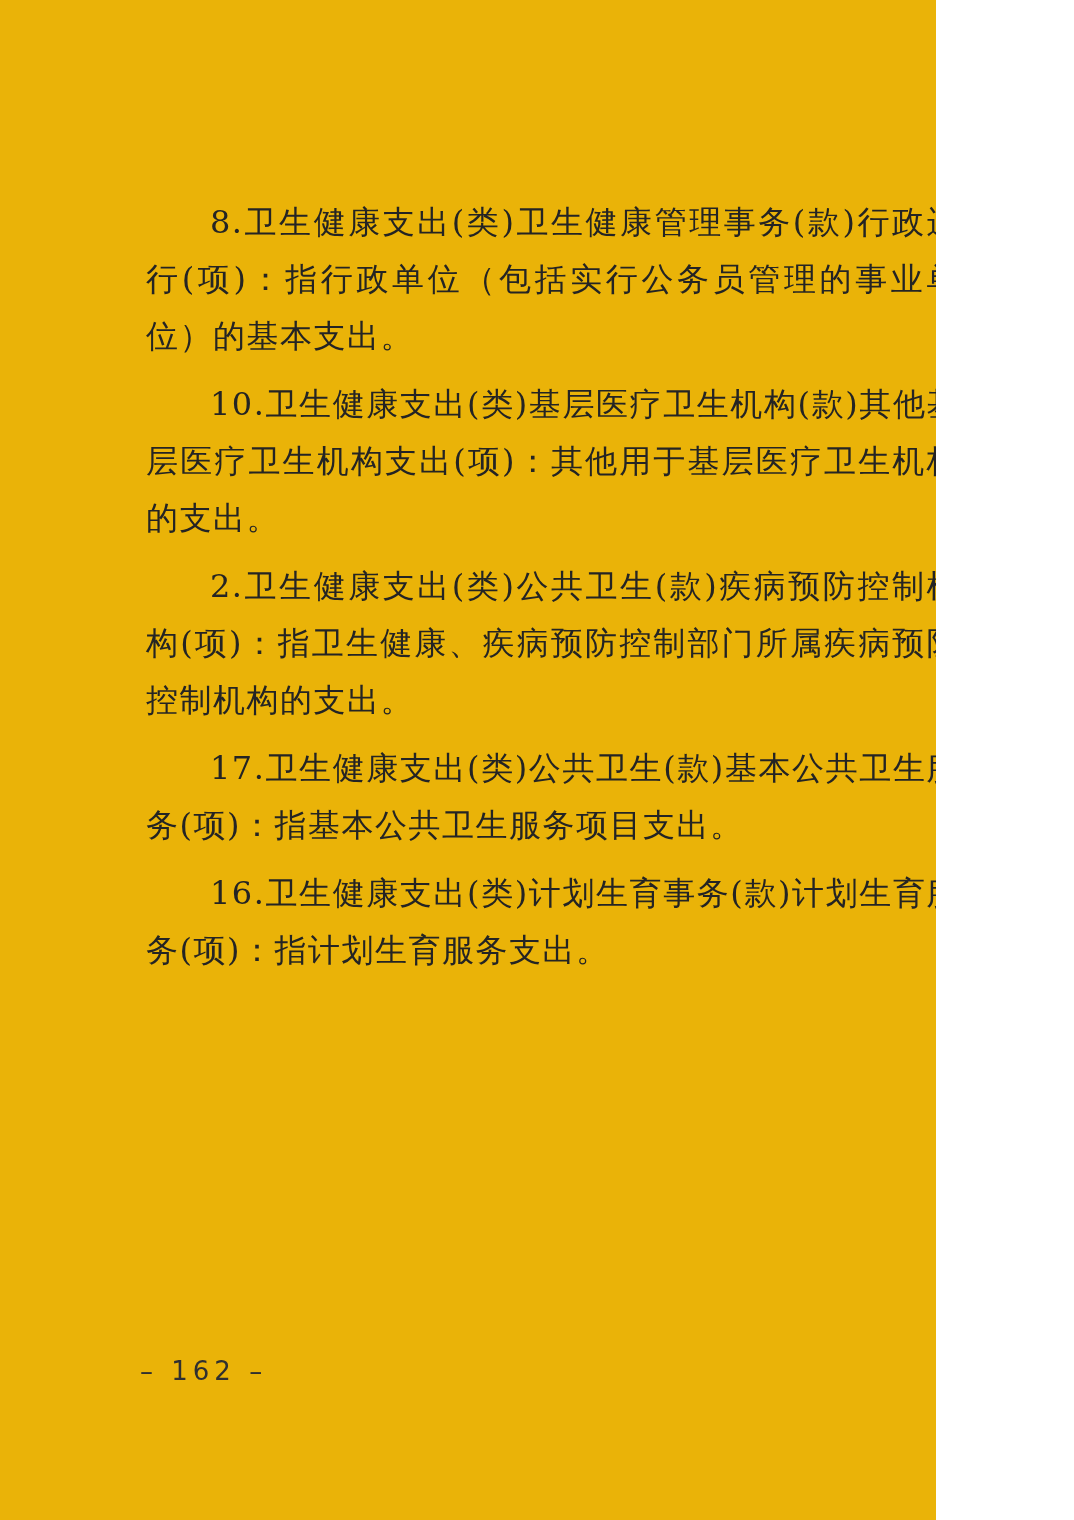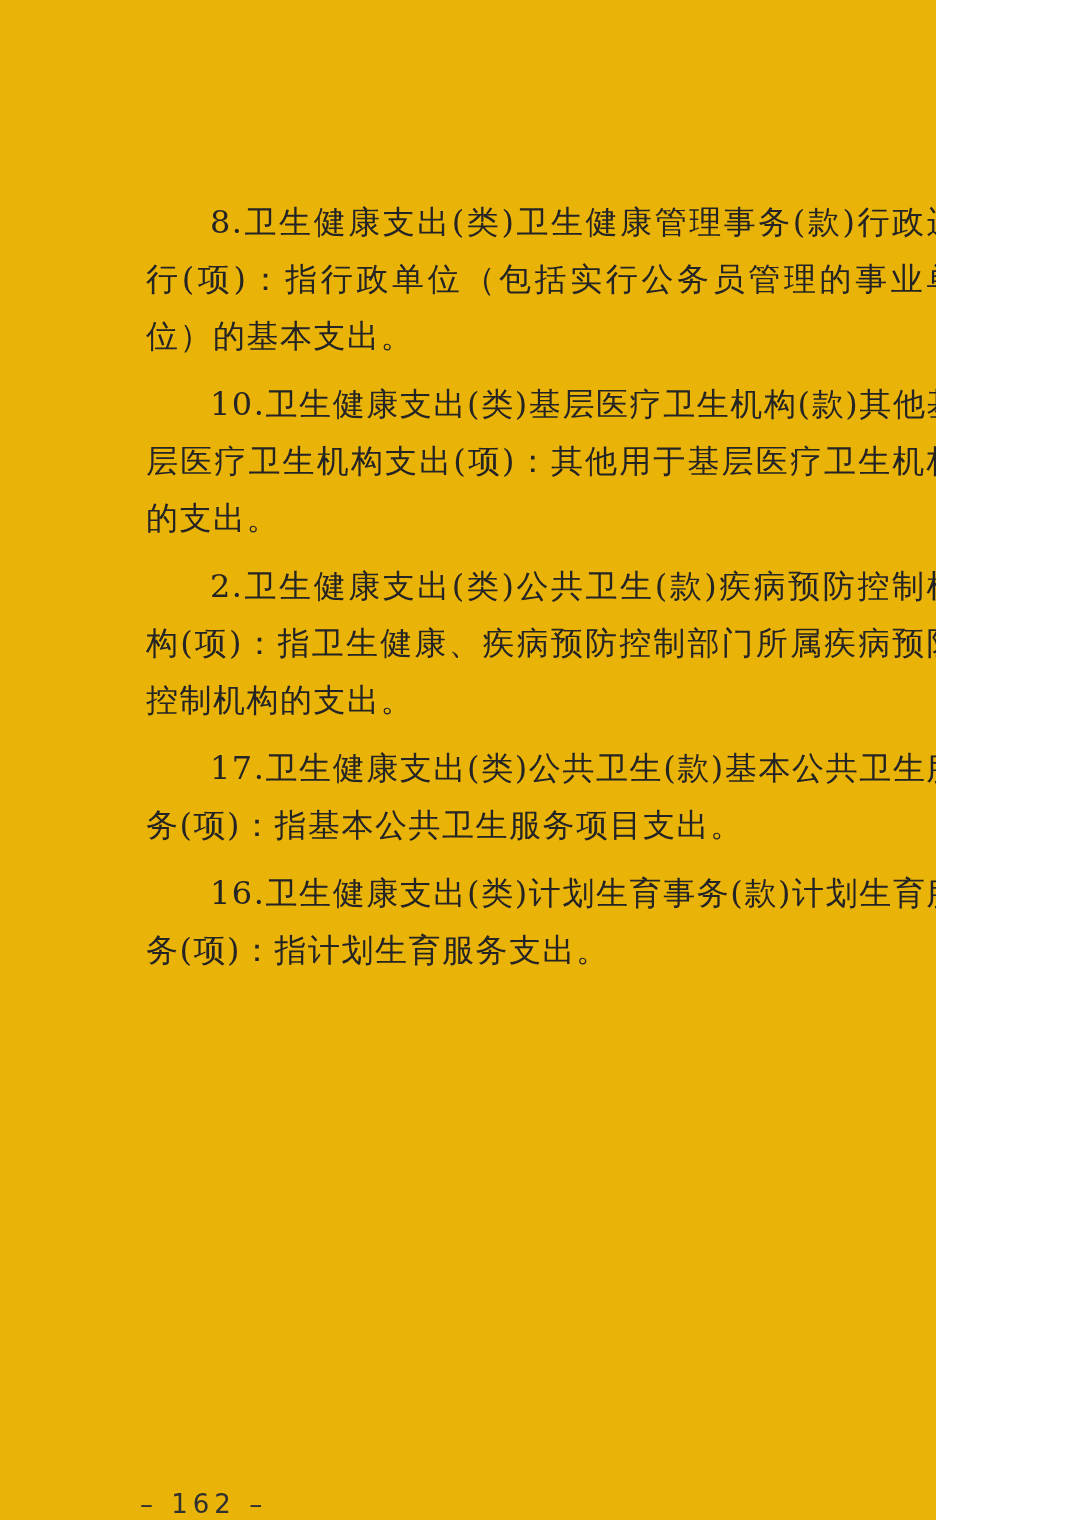--- a/index.html
+++ b/index.html
@@ -28,21 +28,21 @@
     line-height: 57px;
     letter-spacing: 1.5px;
     text-align: justify;
     text-indent: 2em;
     color: #242424;
     word-break: break-all;
   }
   .page-footer {
     position: absolute;
     left: 140px;
-    top: 1489px;
+    top: 1356px;
   }
   .page-number {
     font-family: "DejaVu Sans", "Liberation Sans", sans-serif;
     font-size: 26px;
     letter-spacing: 5px;
     color: #303030;
   }
 </style>
 </head>
 <body>

